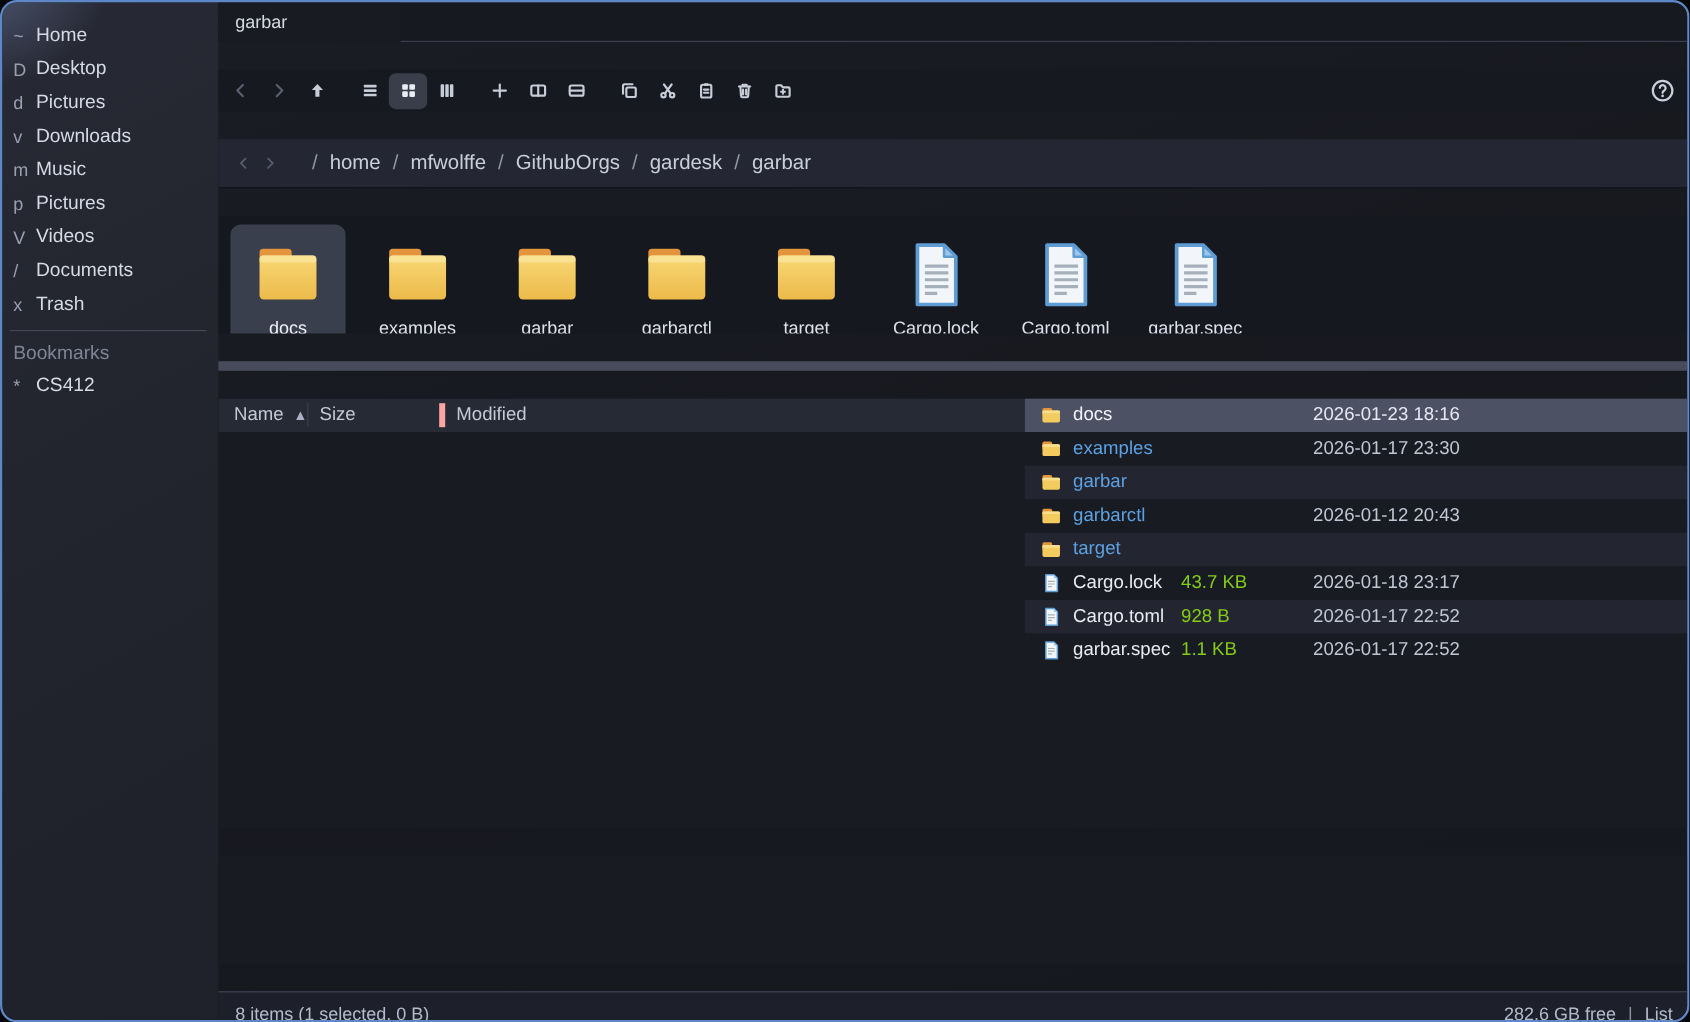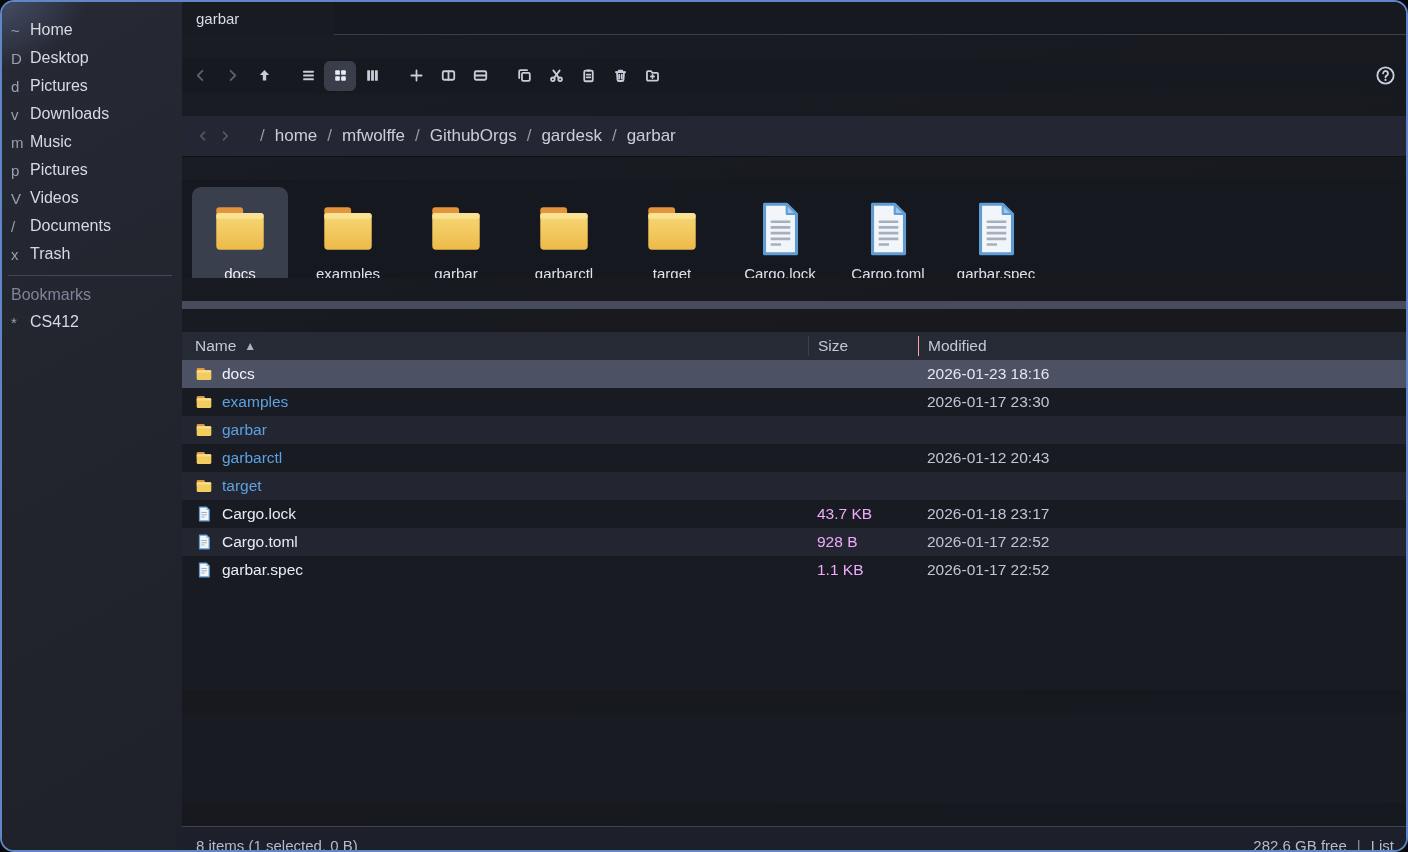--- a/index.html
+++ b/index.html
@@ -53,38 +53,38 @@
   .tile{width:96px;height:103px;flex:none;margin-right:12px;border-radius:9px;display:flex;flex-direction:column;
         align-items:center;padding-top:9px;}
   .tile.selected{background:#3a3f4d;}
   .ticon{width:66px;height:66px;flex:none;}
   .tlabel{font-size:15px;color:#dde1ea;margin-top:3px;white-space:nowrap;}
   .tile.selected .tlabel{color:#eef1f6;}
 
   .splitter{height:8px;flex:none;background:#474b5b;cursor:row-resize;}
 
   
-  .list-pane{height:358px;flex:none;background:#191b23;display:flex;flex-direction:column;font-size:15.5px;overflow:hidden;}
+  .list-pane{height:358px;flex:none;background:#191b23;display:flex;flex-direction:row;font-size:15.5px;overflow:hidden;}
   .list-header{height:28px;flex:none;display:flex;align-items:center;background:#262a35;color:#c3c9d6;}
   .hcol-name{flex:1;padding-left:13px;display:flex;align-items:center;}
   .sort-arrow{margin-left:8px;font-size:12px;color:#aab1c4;}
   .hcol-size{width:110px;flex:none;padding-left:9px;border-left:1px solid #3b3f4d;height:20px;display:flex;align-items:center;}
-  .hcol-mod{width:488px;flex:none;padding-left:9px;border-left:1px solid #fca5a5;height:20px;display:flex;align-items:center;}
+  .hcol-mod{width:488px;flex:none;padding-left:9px;border-left:5px solid #fca5a5;height:20px;display:flex;align-items:center;}
   .rows{flex:1;}
   .row{height:28px;display:flex;align-items:center;}
   .row.light{background:#232631;}
   .row.dark{background:#191b23;}
   .row.selected{background:#4c5164;}
   .cell-name{flex:1;display:flex;align-items:center;padding-left:13px;min-width:0;}
   .ricon{width:18px;height:18px;flex:none;margin-right:9px;}
   .fname{white-space:nowrap;}
   .row.type-folder .fname{color:#5ca1e1;}
   .row.type-file .fname{color:#e8ecf2;}
   .row.selected .fname{color:#f1f4f9;}
-  .cell-size{width:110px;flex:none;padding-left:9px;color:#f0abfc;}
+  .cell-size{width:110px;flex:none;padding-left:9px;color:#84cc16;}
   .cell-mod{width:488px;flex:none;padding-left:9px;color:#bfc6d4;}
   .row.selected .cell-mod,.row.selected .cell-size{color:#e4e8f0;}
 
   
   .statusbar{height:24px;flex:none;margin-top:auto;border-top:1px solid #3e4254;background:#1d202b;
              display:flex;align-items:center;padding:13px 12px 0 14px;font-size:15px;color:#b4bbcc;}
   .status-left{flex:1;white-space:nowrap;}
   .status-sep{margin:0 10px;color:#8a90a2;}
   .filler{flex:1;background:#191b23;}
 </style>

